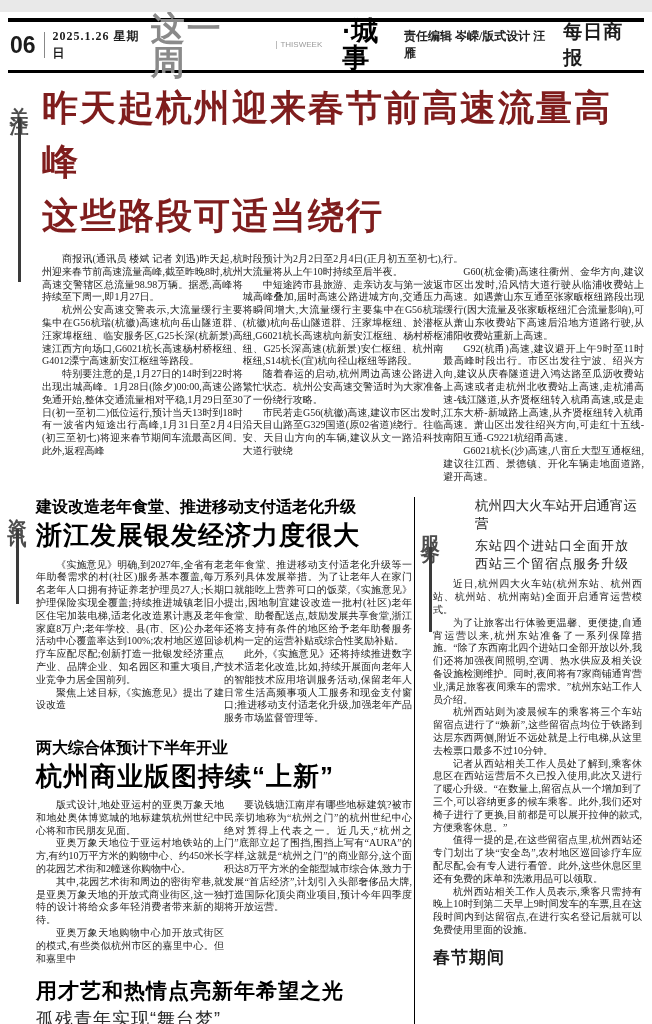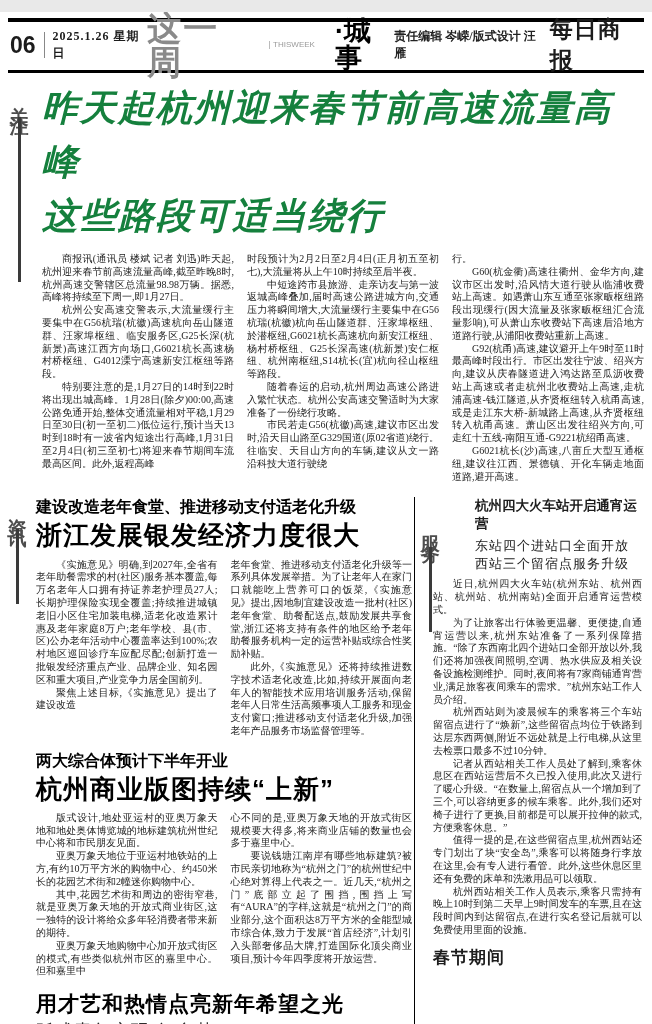--- a/index.html
+++ b/index.html
@@ -14,40 +14,40 @@
   .pagenum{font-family:"Liberation Sans",sans-serif;font-weight:bold;font-size:23px;}
   .h-div{width:1px;height:26px;background:#888;display:inline-block;}
   .date{font-weight:bold;font-size:12px;letter-spacing:1px;}
   .masthead{display:flex;align-items:center;gap:20px;}
   .mast-big{font-family:"Liberation Sans",sans-serif;font-weight:900;font-size:34px;color:#8a8a8a;letter-spacing:2px;line-height:1;}
   .mast-week{display:flex;flex-direction:row;font-family:"Liberation Sans",sans-serif;
              font-size:8px;color:#9a9a9a;line-height:1.1;border-left:1px solid #bbb;padding-left:3px;}
   .mast-suffix{font-family:"Liberation Sans",sans-serif;font-weight:900;font-size:27px;color:#000;line-height:1;}
   .h-right{display:flex;align-items:center;gap:8px;}
   .credits{font-size:12px;font-weight:bold;color:#222;}
-  .paper{font-family:Liberation Serif, serif;font-weight:900;font-size:23px;letter-spacing:1px;}
+  .paper{font-family:Liberation Serif, serif;font-weight:900;font-size:19px;letter-spacing:1px;}
 
   
   .rail{position:absolute;display:flex;flex-direction:column;align-items:center;gap:8px;}
   .rail-label{writing-mode:vertical-rl;font-family:"Liberation Sans",sans-serif;font-weight:bold;
               font-size:19px;color:#4d4d4d;letter-spacing:9px;line-height:1;}
   .rail-line{width:3px;background:#3a3a3a;}
 
   
   .para{margin:0;font-size:10px;line-height:12.8px;text-align:justify;text-indent:2em;}
   .para.cont{text-indent:0;}
-  .cols{display:flex;gap:13px;}
+  .cols{display:flex;}
   .cols .col{flex:1;min-width:0;}
 
   
   .focus{position:relative;padding-left:34px;margin-top:8px;}
   .focus .rail{left:2px;top:10px;}
   .focus .rail-line{height:165px;}
   .focus-headline{font-family:"Liberation Sans",sans-serif;font-weight:900;font-size:36px;
-                  line-height:1.5;letter-spacing:2px;margin:2px 0 10px 0;color:#15803d;font-style:italic;}
+                  line-height:1.5;letter-spacing:2px;margin:2px 0 10px 0;color:#7f1d1d;}
   .focus-body{min-height:198px;}
 
   
   .lower{display:flex;margin-top:14px;align-items:stretch;}
   .lower-left{width:404px;position:relative;padding-left:28px;box-sizing:border-box;}
   .lower-left .rail{left:0;top:6px;}
   .lower-left .rail-line{height:75px;}
   .lower-right{flex:1;border-left:1px solid #000;margin-left:2px;padding-left:18px;padding-right:2px;
                position:relative;box-sizing:border-box;}
   .lower-right .rail{left:6px;top:24px;}
@@ -57,21 +57,21 @@
   .headline-l{font-family:"Liberation Sans",sans-serif;font-weight:900;font-size:26px;letter-spacing:1px;
               margin:0 0 7px 0;color:#000;line-height:1.2;}
   .headline-m{font-family:"Liberation Sans",sans-serif;font-weight:900;font-size:21px;letter-spacing:1px;
               margin:0 0 2px 0;color:#000;line-height:1.25;}
   .subhead{font-family:"Liberation Sans",sans-serif;font-weight:normal;font-size:18px;color:#2b2b2b;
            margin:0 0 8px 0;letter-spacing:1px;}
   article{margin-bottom:13px;}
 
   
   .svc-head{padding-left:42px;margin-bottom:6px;}
-  .svc-kicker{font-family:"Liberation Sans",sans-serif;font-weight:bold;font-size:13.5px;margin:0 0 4px 0;}
+  .svc-kicker{font-family:"Liberation Sans",sans-serif;font-weight:normal;font-size:13.5px;margin:0 0 4px 0;}
   .svc-headline{font-family:"Liberation Sans",sans-serif;font-weight:400;font-size:13px;line-height:1.35;
                 letter-spacing:1px;margin:0;}
   .svc-sub{margin-top:10px;}
   .bh-line{font-family:"Liberation Sans",sans-serif;font-weight:900;font-size:17px;line-height:1.35;
            margin:0;text-indent:0;text-align:left;letter-spacing:1px;}
 </style>
 </head>
 <body>
 
 <div class="page">
@@ -154,21 +154,20 @@
           <h2 class="kicker">两大综合体预计下半年开业</h2>
           <h1 class="headline-l">杭州商业版图持续“上新”</h1>
           <div class="cols">
             <div class="col">
                 <p class="para">版式设计,地处亚运村的亚奥万象天地和地处奥体博览城的地标建筑杭州世纪中心将和市民朋友见面。</p>
                 <p class="para">亚奥万象天地位于亚运村地铁站的上方,有约10万平方米的购物中心、约450米长的花园艺术街和2幢迷你购物中心。</p>
                 <p class="para">其中,花园艺术街和周边的密街窄巷,就是亚奥万象天地的开放式商业街区,这一独特的设计将给众多年轻消费者带来新的期待。</p>
                 <p class="para">亚奥万象天地购物中心加开放式街区的模式,有些类似杭州市区的嘉里中心。但和嘉里中</p>
               </div>
             <div class="col">
-                <p class="para cont">心不同的是,亚奥万象天地的开放式街区规模要大得多,将来商业店铺的数量也会多于嘉里中心。</p>
                 <p class="para">要说钱塘江南岸有哪些地标建筑?被市民亲切地称为“杭州之门”的杭州世纪中心绝对算得上代表之一。近几天,“杭州之门”底部立起了围挡,围挡上写有“AURA”的字样,这就是“杭州之门”的商业部分,这个面积达8万平方米的全能型城市综合体,致力于发展“首店经济”,计划引入头部奢侈品大牌,打造国际化顶尖商业项目,预计今年四季度将开放运营。</p>
               </div>
           </div>
         </article>
 
         <article>
           <h1 class="headline-m">用才艺和热情点亮新年希望之光</h1>
           <h2 class="subhead">孤残青年实现“舞台梦”</h2>
 
         </article>
@@ -182,21 +181,21 @@
         <div class="svc-head">
           <h2 class="svc-kicker">杭州四大火车站开启通宵运营</h2>
           <h1 class="svc-headline">东站四个进站口全面开放</h1>
           <h1 class="svc-headline">西站三个留宿点服务升级</h1>
         </div>
         <div class="body-list">
             <p class="para">近日,杭州四大火车站(杭州东站、杭州西站、杭州站、杭州南站)全面开启通宵运营模式。</p>
             <p class="para">为了让旅客出行体验更温馨、更便捷,自通宵运营以来,杭州东站准备了一系列保障措施。“除了东西南北四个进站口全部开放以外,我们还将加强夜间照明,空调、热水供应及相关设备设施检测维护。同时,夜间将有7家商铺通宵营业,满足旅客夜间乘车的需求。”杭州东站工作人员介绍。</p>
             <p class="para">杭州西站则为凌晨候车的乘客将三个车站留宿点进行了“焕新”,这些留宿点均位于铁路到达层东西两侧,附近不远处就是上行电梯,从这里去检票口最多不过10分钟。</p>
             <p class="para">记者从西站相关工作人员处了解到,乘客休息区在西站运营后不久已投入使用,此次又进行了暖心升级。“在数量上,留宿点从一个增加到了三个,可以容纳更多的候车乘客。此外,我们还对椅子进行了更换,目前都是可以展开拉伸的款式,方便乘客休息。”</p>
-            <p class="para">值得一提的是,在这些留宿点里,杭州西站还专门划出了块“安全岛”,乘客可以将随身行李放在这里,会有专人进行看管。此外,这些休息区里还有免费的床单和洗漱用品可以领取。</p>
+            <p class="para">值得一提的是,在这些留宿点里,杭州西站还专门划出了块“安全岛”,农村地区巡回诊疗车应配尽配,会有专人进行看管。此外,这些休息区里还有免费的床单和洗漱用品可以领取。</p>
             <p class="para">杭州西站相关工作人员表示,乘客只需持有晚上10时到第二天早上9时间发车的车票,且在这段时间内到达留宿点,在进行实名登记后就可以免费使用里面的设施。</p>
           </div>
 
         <div class="svc-sub">
           <div>
               <p class="bh-line">春节期间</p>
             </div>
 
         </div>
 

